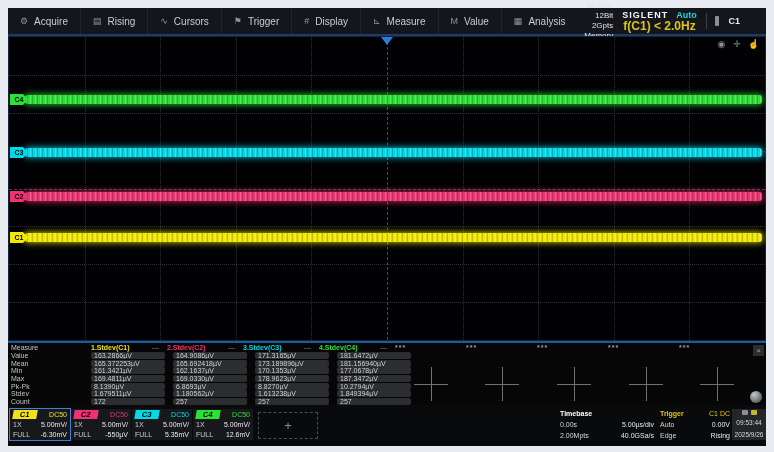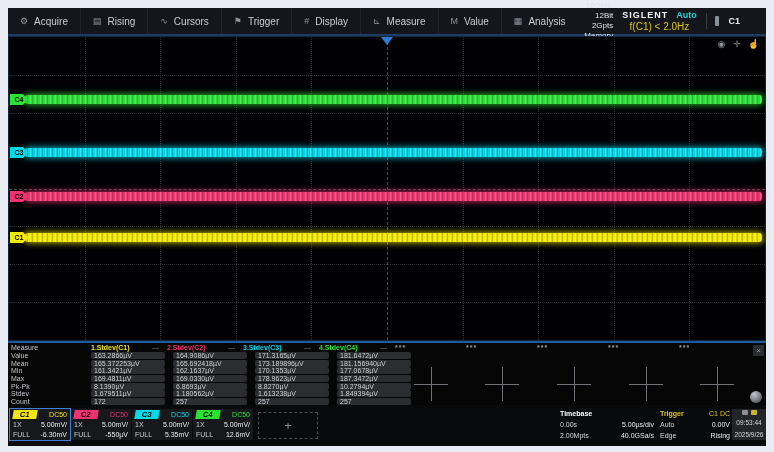--- a/index.html
+++ b/index.html
@@ -12,21 +12,21 @@
   .menu-items{display:flex;height:100%;align-items:stretch;}
   .menu-item{display:flex;align-items:center;gap:6px;padding:0 12px;border-right:1px solid #20242c;
     color:#c9ccd1;font-size:10px;white-space:nowrap;cursor:default;}
   .mi-icon{color:#8f949c;font-size:9px;}
   .mb-right{margin-left:auto;display:flex;align-items:center;gap:9px;padding-right:8px;height:100%;}
   .bw-block{text-align:right;color:#dfe2e6;font-size:8px;line-height:10px;}
   .brand-block{text-align:center;line-height:11px;}
   .brand-row{display:flex;gap:8px;align-items:center;}
   .brand{color:#f2f3f5;font-weight:bold;letter-spacing:1px;font-size:9px;}
   .acq-status{color:#1ad2d2;font-size:9px;font-weight:bold;}
-  .trig-freq{color:#d8c61a;font-size:10px;}
+  .trig-freq{color:#d8c61a;font-size:12px;font-weight:bold;}
   .mb-divider{width:1px;height:16px;background:#3a3f46;}
   .usb-icon{width:6px;height:10px;background:#8a9098;border-radius:1px;}
   .active-ch{color:#e8eaec;font-size:9px;font-weight:bold;padding-right:18px;}
 
   
   .grid-area{position:absolute;left:0;top:28px;width:758px;height:305px;background:#010104;
     border:1px solid #10263d;box-sizing:border-box;}
   .gv{position:absolute;top:0;bottom:0;width:0;border-left:1px dotted #2c2f32;}
   .gh{position:absolute;left:0;right:0;height:0;border-top:1px dotted #2c2f32;}
   .gv.center{border-left:1px dashed #45494d;}

